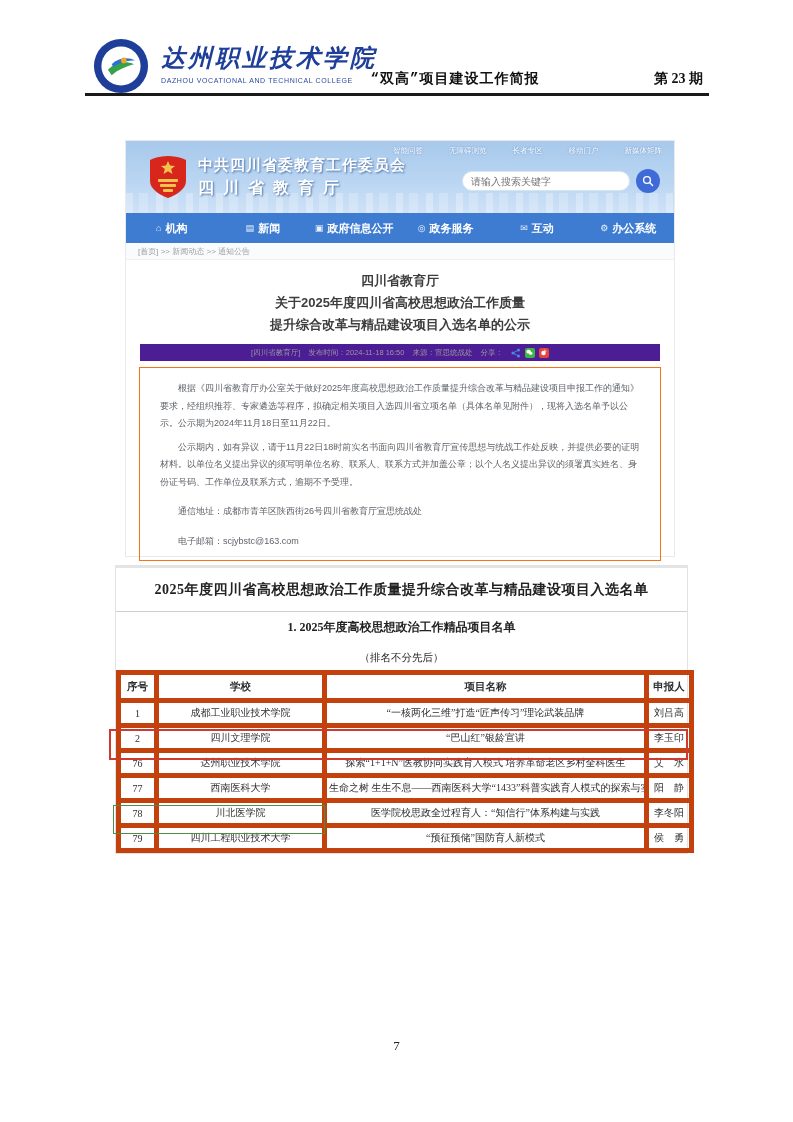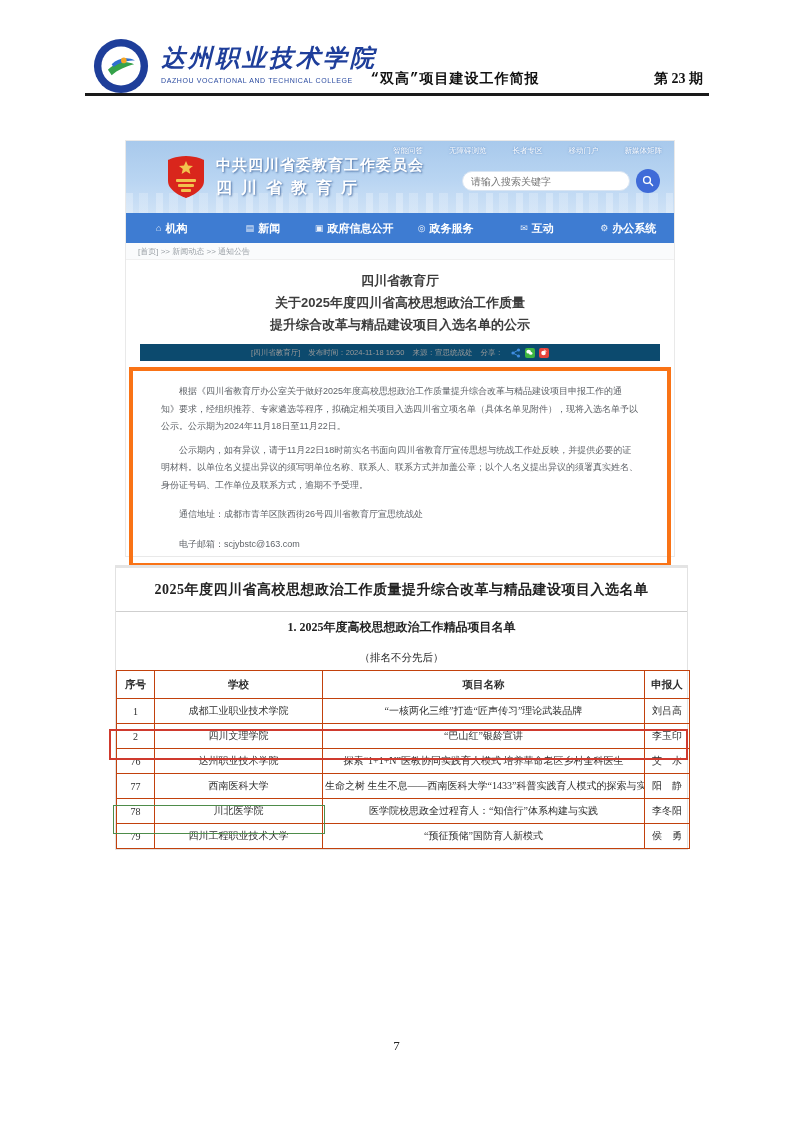--- a/index.html
+++ b/index.html
@@ -18,53 +18,53 @@
   
   .webshot { position:absolute; left:125px; top:140px; width:550px; height:417px; border:1px solid #e9e9e9; background:#fff; }
   .ws-header { position:relative; height:72px;
     background:linear-gradient(180deg,#a8c9ec 0%,#b9d5f2 55%,#cfe2f6 100%); overflow:hidden; }
   .skyline { position:absolute; bottom:0; left:0; right:0; height:20px; opacity:.5;
     background:
       repeating-linear-gradient(90deg, rgba(255,255,255,.55) 0 7px, rgba(255,255,255,0) 7px 13px, rgba(230,240,250,.7) 13px 22px, rgba(255,255,255,0) 22px 30px);
   }
   .ws-top-links { position:absolute; top:5px; right:12px; display:flex; gap:26px; font-size:7.5px; color:#fff; text-shadow:0 0 2px rgba(60,110,180,.8); }
   .ws-top-links span { cursor:pointer; }
-  .ws-brand { position:absolute; left:40px; top:14px; display:flex; align-items:center; gap:10px; }
+  .ws-brand { position:absolute; left:22px; top:14px; display:flex; align-items:center; gap:10px; }
   .emblem { width:40px; height:44px; }
   .org-lines { color:#fff; text-shadow:1px 1px 2px rgba(40,80,140,.75); font-weight:bold; }
   .org-line1 { font-size:15px; letter-spacing:1px; }
   .org-line2 { font-size:16px; letter-spacing:9px; margin-top:3px; }
   .ws-search { position:absolute; right:44px; top:30px; width:168px; height:20px; background:#fff; border-radius:10px; border:1px solid #d8e4f2; display:flex; align-items:center; padding:0 8px; }
   .ws-search input { border:none; outline:none; width:100%; font-size:10px; color:#666; background:transparent; }
   .ws-search-btn { position:absolute; right:14px; top:28px; width:24px; height:24px; border-radius:50%; background:#3f6bd8; border:none; display:flex; align-items:center; justify-content:center; cursor:pointer; }
 
   .ws-nav { height:30px; background:#3e7cd2; display:flex; }
   .ws-nav-item { flex:1; display:flex; align-items:center; justify-content:center; gap:4px; color:#fff; font-size:11px; font-weight:bold; cursor:pointer; }
   .ws-nav-item .glyph { font-size:9px; font-weight:normal; opacity:.9; }
 
   .ws-breadcrumb { height:17px; background:#fafbfc; border-bottom:1px solid #f0f0f0; font-size:8px; color:#9aa0a6; display:flex; align-items:center; padding-left:12px; cursor:pointer; }
 
   .ws-content { padding-top:10px; }
   .art-title { text-align:center; font-weight:bold; color:#3d3d3d; font-size:13px; line-height:22px; }
-  .art-meta { margin:8px 14px 6px; background:#0c4a6e; height:17px; display:flex; align-items:center; justify-content:center; gap:8px; font-size:7.5px; color:#999; }
+  .art-meta { margin:8px 14px 6px; background:#4c1d95; height:17px; display:flex; align-items:center; justify-content:center; gap:8px; font-size:7.5px; color:#999; }
   .share-icons { display:flex; gap:4px; align-items:center; }
   .share-sq { width:10px; height:10px; border-radius:2px; display:inline-flex; align-items:center; justify-content:center; cursor:pointer; }
 
-  .art-body { margin:4px 3px; border:4px solid #f97316; padding:12px 28px 10px; font-size:9px; color:#5f6368; line-height:1.95; }
+  .art-body { margin:4px 13px; border:1px solid #f97316; padding:12px 20px 10px; font-size:9px; color:#5f6368; line-height:1.95; }
   .art-body p.indent { text-indent:2em; margin-bottom:6px; }
   .contact-line { margin:12px 0 0 2em; }
 
   
   .table-section { position:absolute; left:115px; top:565px; width:573px; border:1px solid #e2e2e2; border-top:3px solid #e4e4e4; background:#fff; font-family:"Liberation Serif", serif; }
   .tbl-title { height:44px; line-height:44px; text-align:center; font-weight:bold; font-size:14px; color:#222; border-bottom:1px solid #cfcfcf; letter-spacing:.5px; }
   .tbl-sub { text-align:center; padding:7px 0 5px; color:#222; }
   .tbl-sub-1 { font-weight:bold; font-size:12px; }
   .tbl-sub-2 { font-size:10.5px; margin-top:15px; }
   table.roster { width:100%; border-collapse:collapse; table-layout:fixed; }
-  table.roster th, table.roster td { border:1px solid #c2410c; text-align:center; font-size:10px; color:#2e2e2e; padding:0 2px; overflow:hidden; white-space:nowrap; }
+  table.roster th, table.roster td { border:5px solid #c2410c; text-align:center; font-size:10px; color:#2e2e2e; padding:0 2px; overflow:hidden; white-space:nowrap; }
   table.roster th { height:28px; font-size:10.5px; font-weight:bold; }
   table.roster td { height:25px; font-weight:normal; }
   col.c-no { width:38px; } col.c-school { width:168px; } col.c-proj { width:322px; } col.c-app { width:45px; }
 
   .hl-red { position:absolute; left:109px; top:729px; width:579px; height:31px; border:2px solid #cf3a2e; pointer-events:none; }
   .hl-green { position:absolute; left:113px; top:805px; width:212px; height:29px; border:1.5px solid #4e8c4a; pointer-events:none; }
 
   .page-number { position:absolute; top:1038px; left:0; width:100%; text-align:center; font-family:"Liberation Serif", serif; font-size:13px; color:#222; }
 </style>
 </head>

